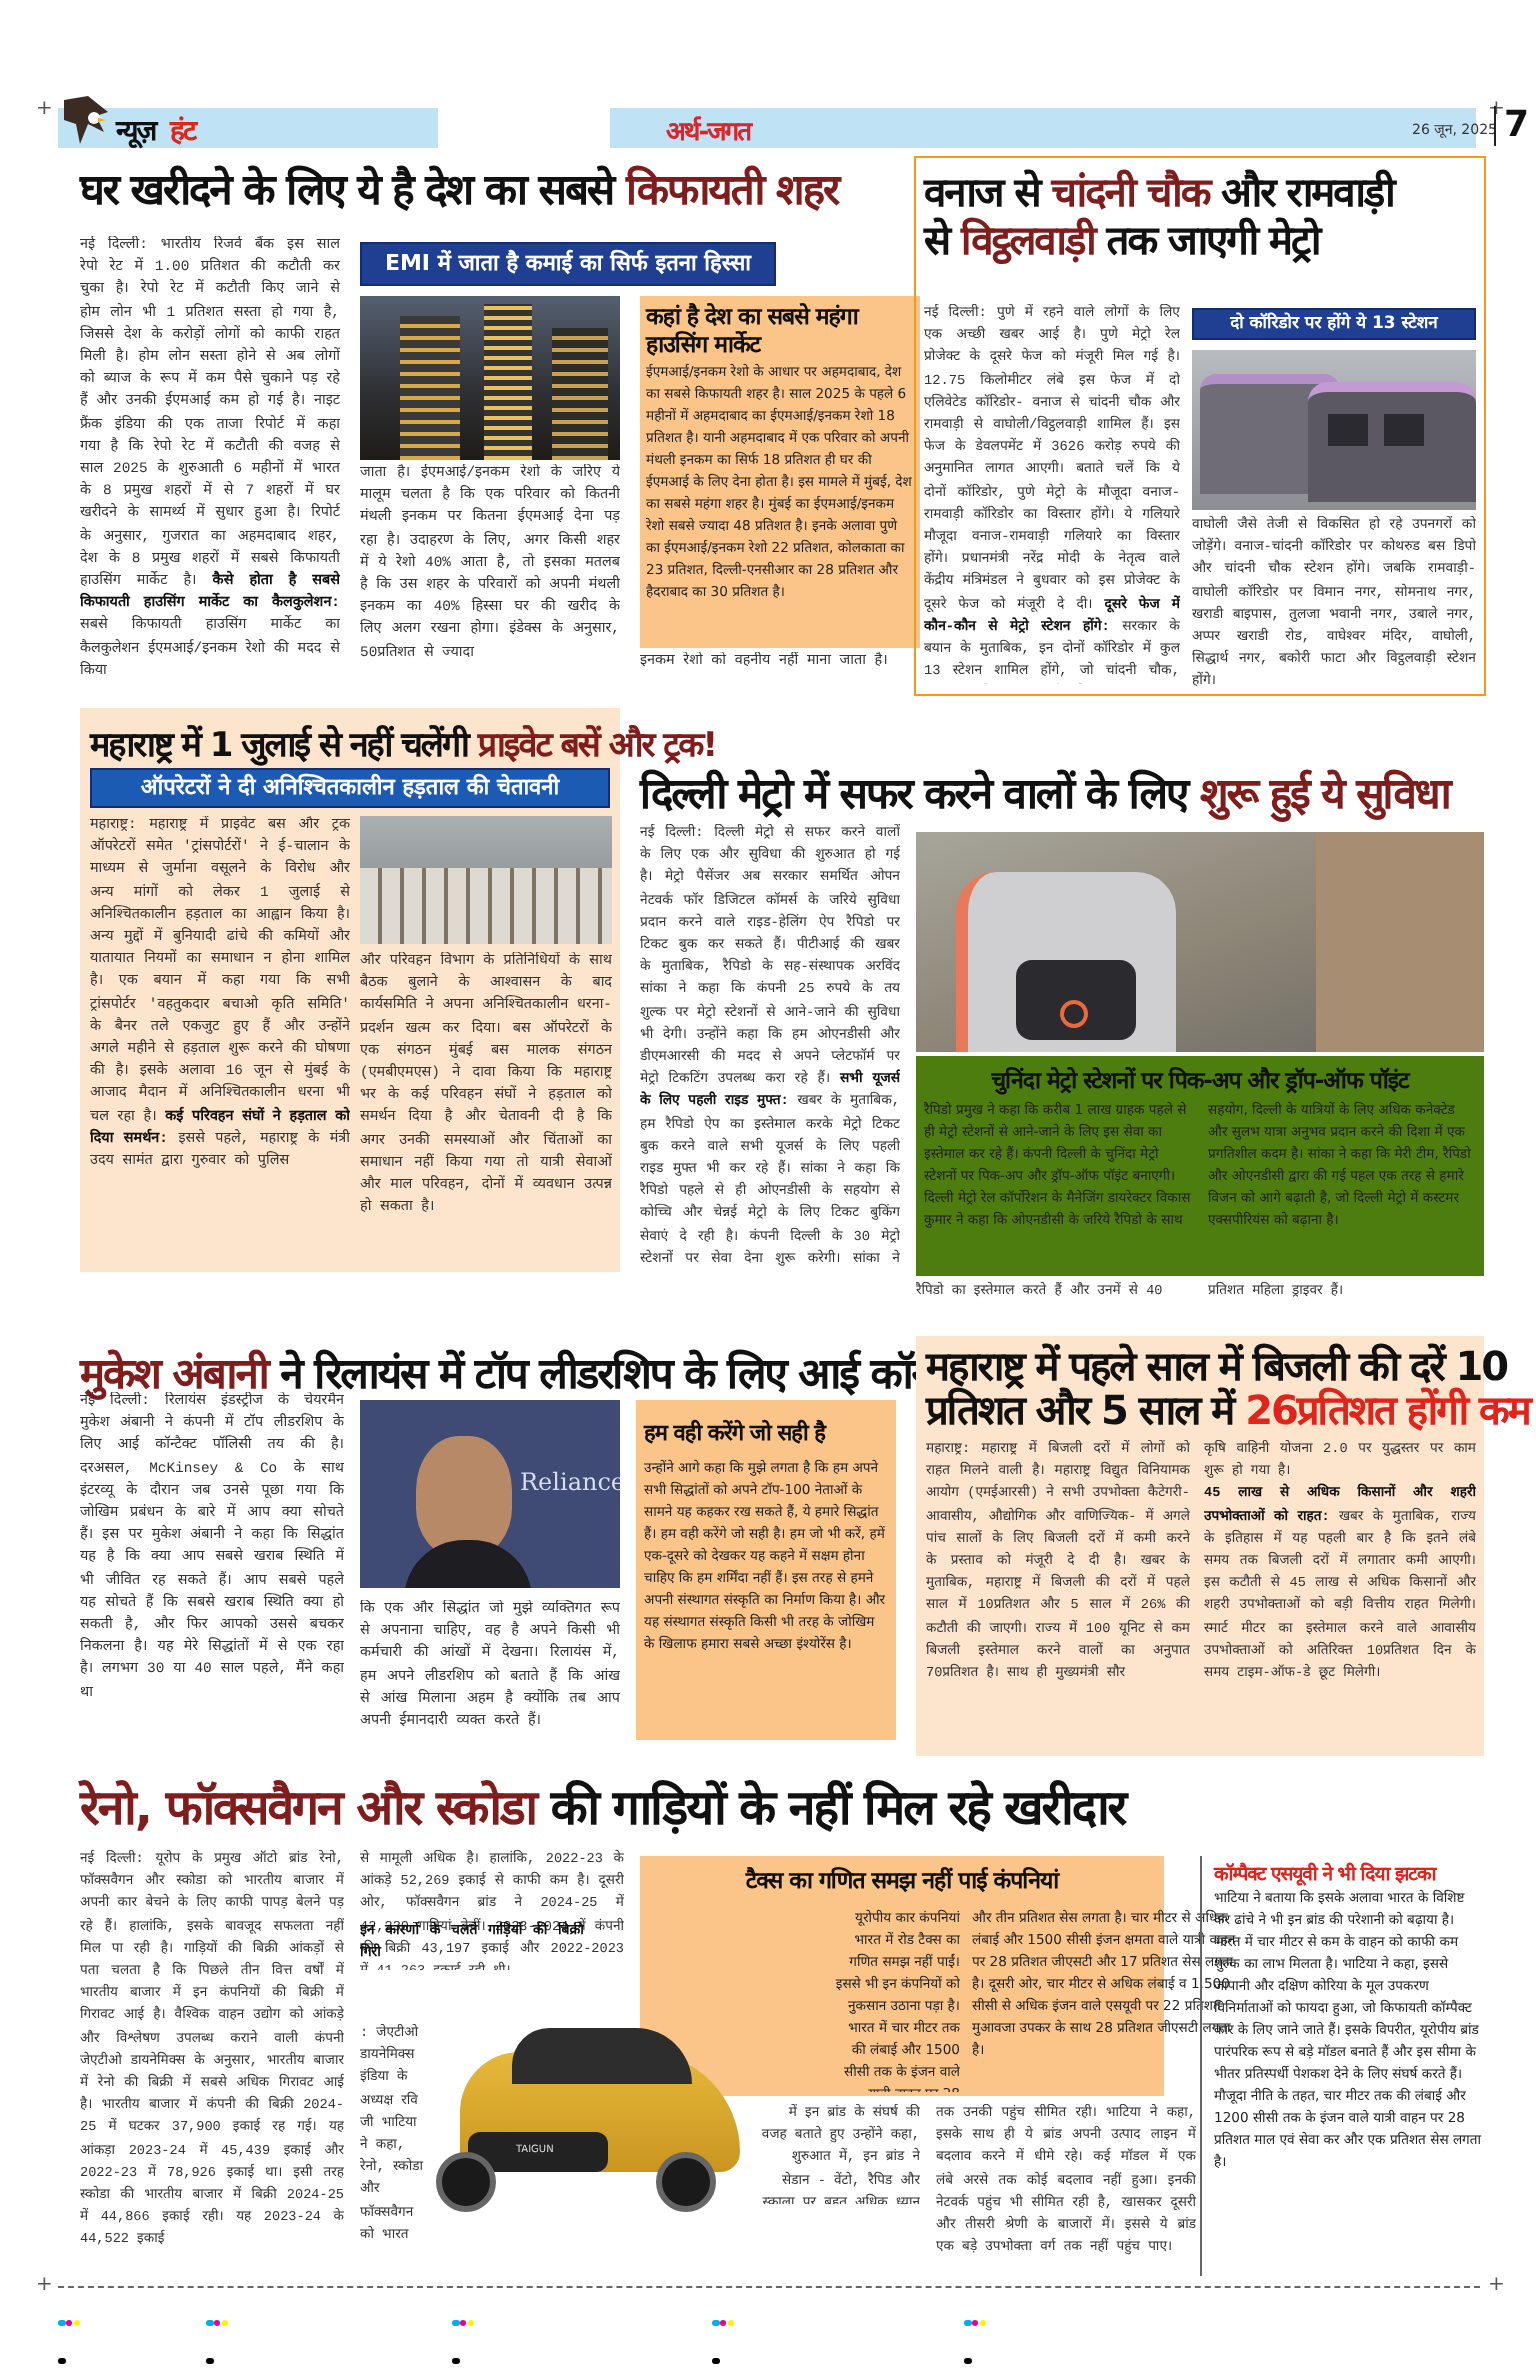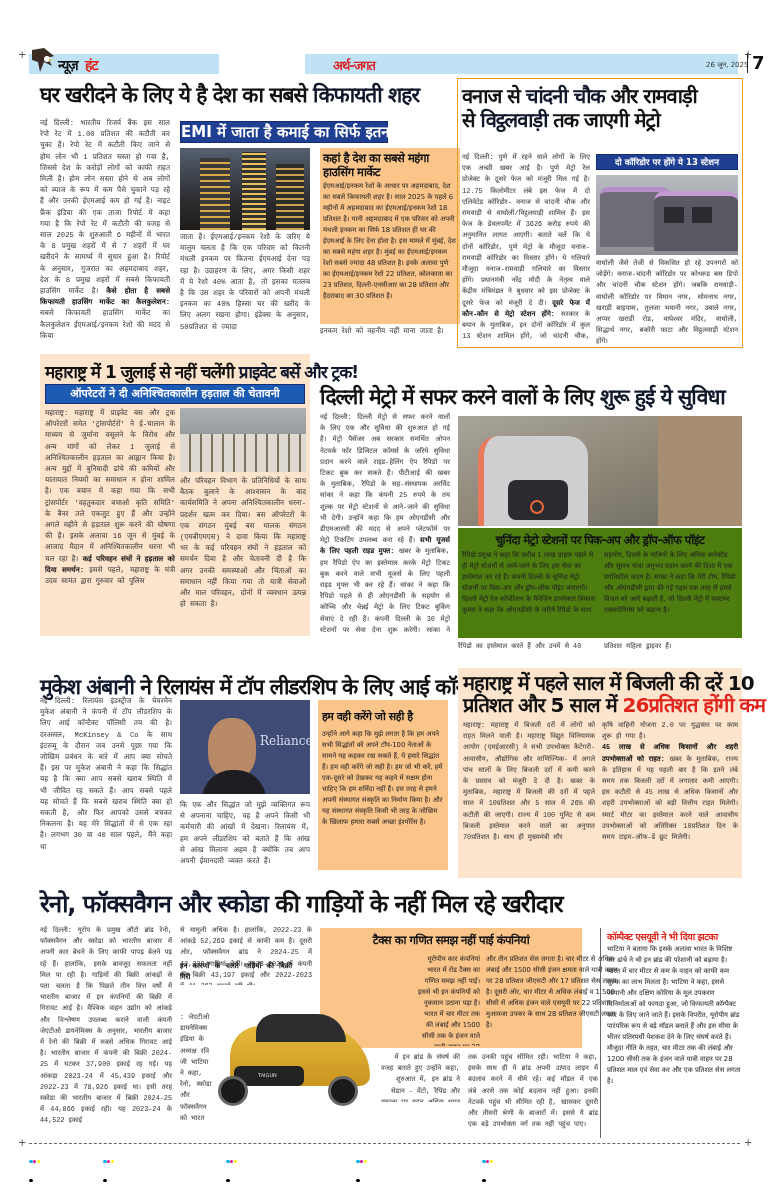--- a/index.html
+++ b/index.html
@@ -1,21 +1,21 @@
 <!DOCTYPE html>
 <html><head>
 <meta charset="utf-8">
 <style>
 *{box-sizing:border-box;margin:0;padding:0}
 body{width:768px;height:1187px;background:#fff;font-family:"DejaVu Sans",sans-serif;position:relative;overflow:hidden;color:#222}
 .abs{position:absolute}
 .txt{font-family:Liberation Mono, monospace;font-size:7.2px;line-height:11.2px;color:#333;text-align:justify;overflow:hidden}
 .txt b{color:#111}
 .hl{font-family:"DejaVu Sans",sans-serif;font-weight:bold;color:#111;white-space:nowrap;letter-spacing:-1px}
-.or{color:#0f172a}
+.or{color:#7f1d1d}
 .red{color:#e0241b}
 .crop{position:absolute;font-size:10px;color:#555;line-height:10px}
 
 .mast{top:54px;left:29px;width:457px;height:20px;background:#bfe3f4}
 .mastR{top:54px;left:485px;width:483px;height:20px;background:#bfe3f4}
 .logo-eagle{top:46px;left:30px;width:26px;height:30px}
 .logo-text{top:55px;left:58px;font-size:14px;font-weight:bold;font-family:Liberation Mono, monospace;color:#111;letter-spacing:-1px}
 .section{top:56px;left:333px;font-size:13px;font-weight:bold;color:#d8262b;letter-spacing:-1px}
 .date{top:60px;left:706px;font-size:7px;color:#333}
 .pageno{top:53px;left:747px;font-size:18px;font-weight:bold;color:#111;border-left:1.5px solid #222;padding-left:4px;line-height:20px}
@@ -62,21 +62,21 @@
 <div class="abs date">26 जून, 2025</div>
 <div class="abs pageno">7</div>
 
 <div class="abs hl" style="top:80px;left:40px;font-size:21px">
   <span>घर खरीदने के लिए ये है देश का सबसे</span> <span class="or">किफायती शहर</span>
 </div>
 <div class="abs txt" style="top:118px;left:40px;width:130px;height:220px">
   <span>नई दिल्ली: भारतीय रिजर्व बैंक इस साल रेपो रेट में 1.00 प्रतिशत की कटौती कर चुका है। रेपो रेट में कटौती किए जाने से होम लोन भी 1 प्रतिशत सस्ता हो गया है, जिससे देश के करोड़ों लोगों को काफी राहत मिली है। होम लोन सस्ता होने से अब लोगों को ब्याज के रूप में कम पैसे चुकाने पड़ रहे हैं और उनकी ईएमआई कम हो गई है। नाइट फ्रैंक इंडिया की एक ताजा रिपोर्ट में कहा गया है कि रेपो रेट में कटौती की वजह से साल 2025 के शुरुआती 6 महीनों में भारत के 8 प्रमुख शहरों में से 7 शहरों में घर खरीदने के सामर्थ्य में सुधार हुआ है। रिपोर्ट के अनुसार, गुजरात का अहमदाबाद शहर, देश के 8 प्रमुख शहरों में सबसे किफायती हाउसिंग मार्केट है।</span>
   <b>कैसे होता है सबसे किफायती हाउसिंग मार्केट का कैलकुलेशन:</b> <span>सबसे किफायती हाउसिंग मार्केट का कैलकुलेशन ईएमआई/इनकम रेशो की मदद से किया</span>
 </div>
-<div class="abs bluebar" style="top:121px;left:180px;width:208px;height:22px;font-size:15px;line-height:20px">EMI में जाता है कमाई का सिर्फ इतना हिस्सा</div>
+<div class="abs bluebar" style="top:121px;left:180px;width:208px;height:22px;font-size:11px;line-height:20px">EMI में जाता है कमाई का सिर्फ इतना हिस्सा</div>
 <div class="abs imgbox" style="top:148px;left:180px;width:130px;height:82px;background:linear-gradient(180deg,#556070 0%,#2e2f33 60%,#1f1c18 100%)">
   <div style="position:absolute;left:20px;top:10px;width:30px;height:72px;background:repeating-linear-gradient(0deg,#d9a847 0 2px,#3a3a3a 2px 6px)"></div>
   <div style="position:absolute;left:62px;top:4px;width:24px;height:78px;background:repeating-linear-gradient(0deg,#e8c060 0 2px,#33332f 2px 5px)"></div>
   <div style="position:absolute;left:96px;top:16px;width:28px;height:66px;background:repeating-linear-gradient(0deg,#caa053 0 2px,#2d2d2a 2px 6px)"></div>
 </div>
 <div class="abs txt" style="top:232px;left:180px;width:130px;height:100px">जाता है। ईएमआई/इनकम रेशो के जरिए ये मालूम चलता है कि एक परिवार को कितनी मंथली इनकम पर कितना ईएमआई देना पड़ रहा है। उदाहरण के लिए, अगर किसी शहर में ये रेशो 40% आता है, तो इसका मतलब है कि उस शहर के परिवारों को अपनी मंथली इनकम का 40% हिस्सा घर की खरीद के लिए अलग रखना होगा। इंडेक्स के अनुसार, 50प्रतिशत से ज्यादा</div>
 <div class="abs orange-box" style="top:148px;left:320px;width:140px;height:176px;padding:3px">
   <div class="hl" style="font-size:11.5px;line-height:14px;white-space:normal;letter-spacing:-0.5px">कहां है देश का सबसे महंगा हाउसिंग मार्केट</div>
   <div class="txt" style="font-family:'DejaVu Sans',sans-serif;font-size:6.8px;line-height:11px;margin-top:2px;text-align:left;color:#222">ईएमआई/इनकम रेशो के आधार पर अहमदाबाद, देश का सबसे किफायती शहर है। साल 2025 के पहले 6 महीनों में अहमदाबाद का ईएमआई/इनकम रेशो 18 प्रतिशत है। यानी अहमदाबाद में एक परिवार को अपनी मंथली इनकम का सिर्फ 18 प्रतिशत ही घर की ईएमआई के लिए देना होता है। इस मामले में मुंबई, देश का सबसे महंगा शहर है। मुंबई का ईएमआई/इनकम रेशो सबसे ज्यादा 48 प्रतिशत है। इनके अलावा पुणे का ईएमआई/इनकम रेशो 22 प्रतिशत, कोलकाता का 23 प्रतिशत, दिल्ली-एनसीआर का 28 प्रतिशत और हैदराबाद का 30 प्रतिशत है।</div>
 </div>

